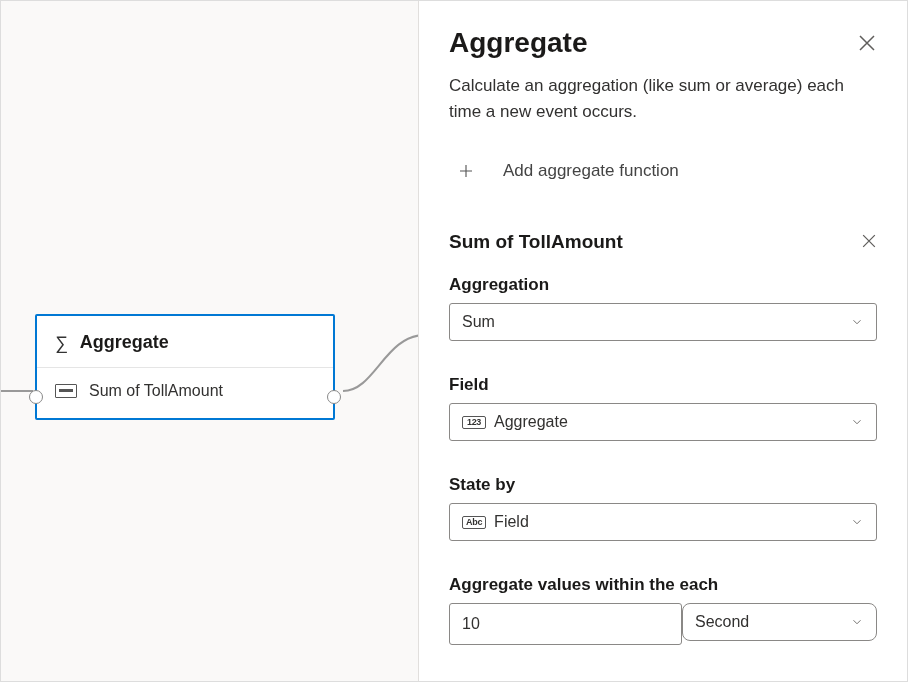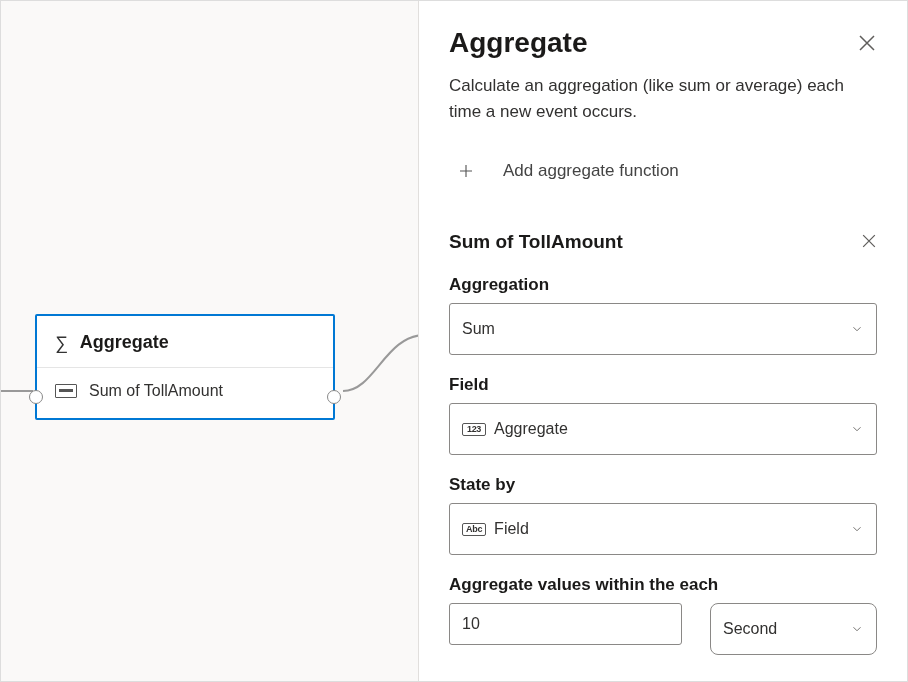--- a/index.html
+++ b/index.html
@@ -165,30 +165,30 @@
   .section-close {
     position: absolute;
     top: 20px;
     right: 28px;
     width: 20px;
     height: 20px;
     cursor: pointer;
     color: #605e5c;
   }
   .section-close svg { width: 100%; height: 100%; }
-  .field-group { margin-bottom: 20px; }
+  .field-group { margin-bottom: 34px; }
   .field-label {
     font-size: 17px;
     font-weight: 600;
     color: #1b1a19;
     margin-bottom: 8px;
   }
   .select {
     width: 100%;
-    height: 52px;
+    height: 38px;
     border: 1px solid #8a8886;
     border-radius: 3px;
     background: #fff;
     display: flex;
     align-items: center;
     padding: 0 12px;
     position: relative;
     cursor: pointer;
   }
   .select-value {
@@ -211,21 +211,21 @@
     font-weight: 700;
     color: #323130;
     padding: 1px 3px;
     margin-right: 8px;
     line-height: 1;
     letter-spacing: -0.3px;
     min-width: 24px;
   }
   .row2 {
     display: flex;
-    gap: 28px;
+    gap: 0;
   }
   .row2 .input {
     flex: 0 0 226px;
     height: 42px;
     border: 1px solid #8a8886;
     border-radius: 3px;
     padding: 0 12px;
     font-size: 16px;
     color: #323130;
     outline: none;

